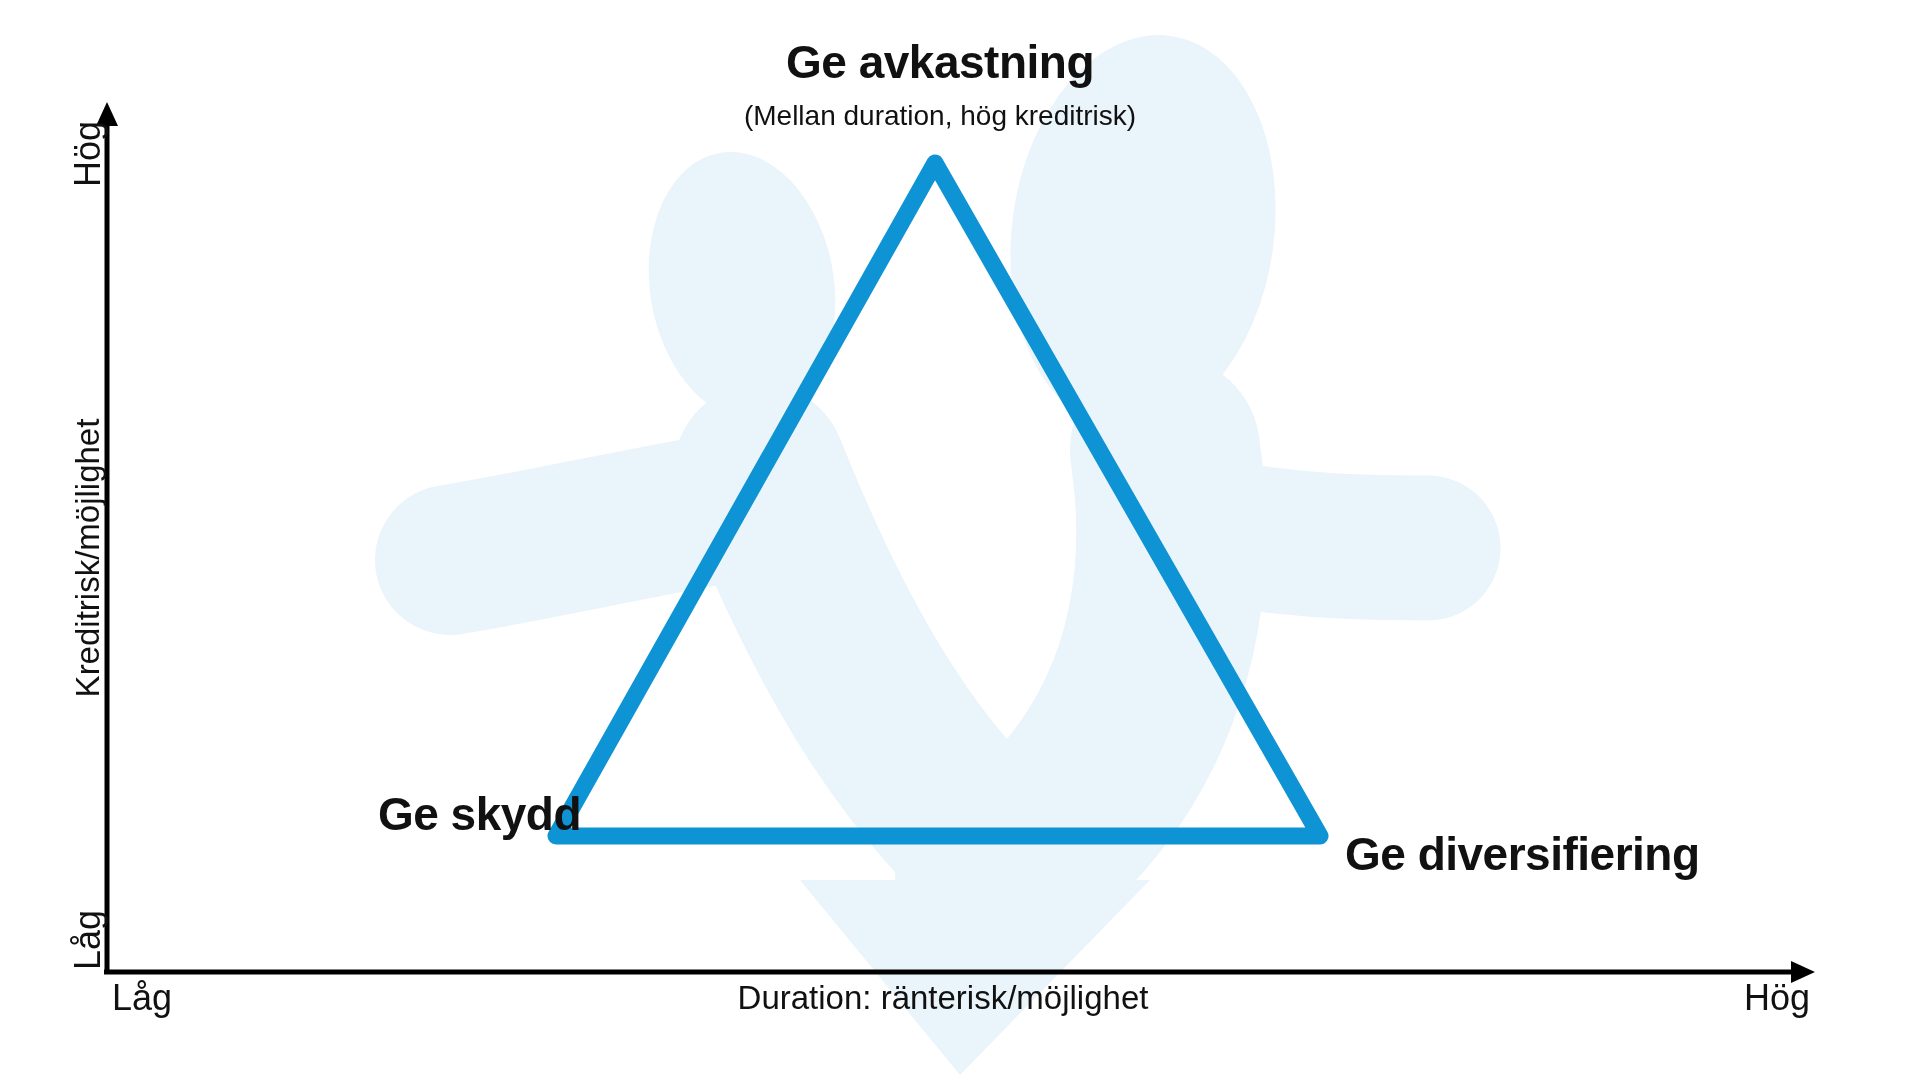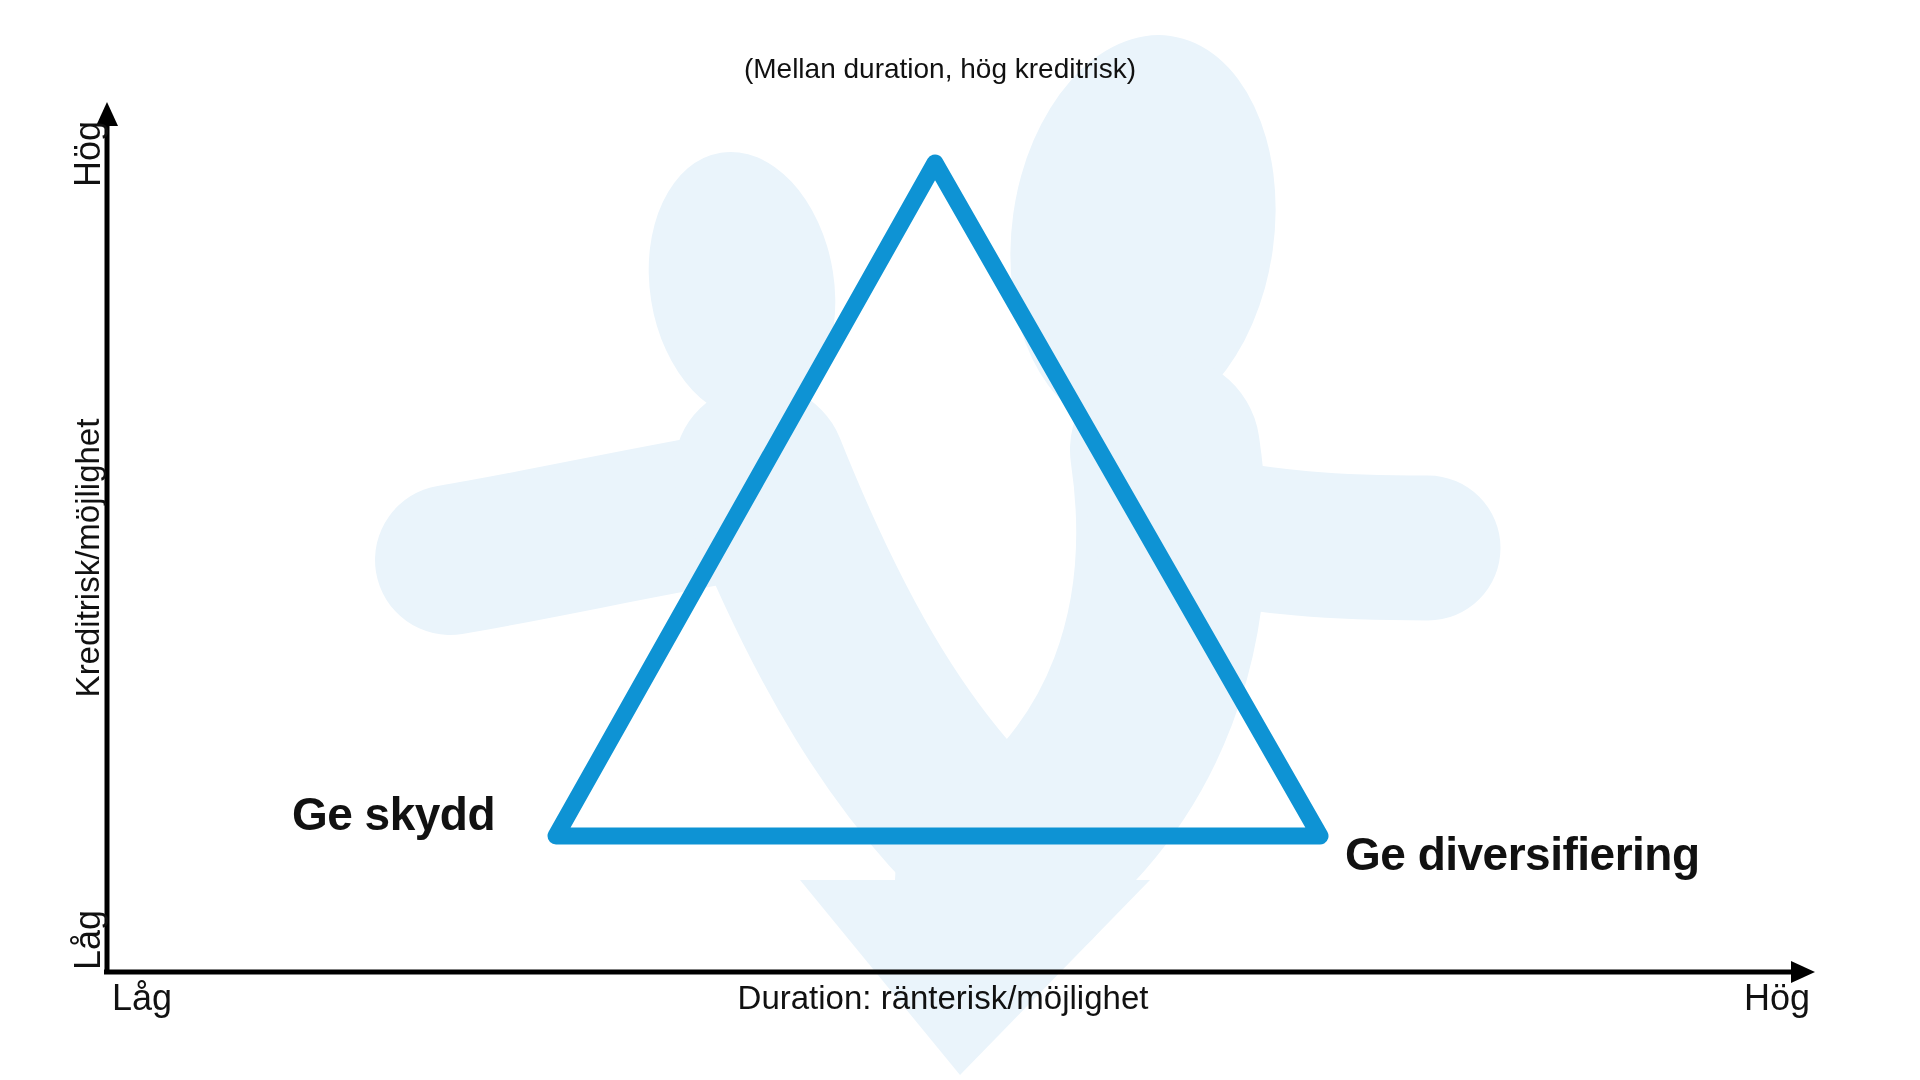--- a/index.html
+++ b/index.html
@@ -21,24 +21,24 @@
   .vertex-title {
     font-size: 46px;
     font-weight: 700;
     line-height: 1.15;
     letter-spacing: -0.5px;
   }
   .vertex-subtitle {
     font-size: 28px;
     font-weight: 400;
     line-height: 1.2;
-    margin-top: 16px;
+    margin-top: 10px;
   }
   .v-top  { left: 940px; top: 36px; transform: translateX(-50%); text-align: center; }
-  .v-left { right: 1425px; top: 788px; text-align: left; }
+  .v-left { right: 1339px; top: 788px; text-align: left; }
   .v-right{ left: 1345px; top: 828px; text-align: left; }
 
   .axis-label { font-size: 36px; line-height: 1.1; }
   .axis-title { font-size: 33px; line-height: 1.1; }
 
   .rot {
     transform: translate(-50%, -50%) rotate(-90deg);
     transform-origin: center center;
   }
   .y-max   { left: 88px; top: 154px; }
@@ -70,20 +70,21 @@
       <line x1="107" y1="974" x2="107" y2="118" stroke-width="5" stroke="#000000"></line>
       <line x1="104" y1="972" x2="1796" y2="972" stroke-width="5" stroke="#000000"></line>
       <path d="M 107 102 L 96 126 L 118 126 Z" fill="#000000"></path>
       <path d="M 1815 972 L 1791 961 L 1791 983 Z" fill="#000000"></path>
     </g>
 
     <path d="M 935 163 L 1320 836 L 556 836 Z" fill="none" stroke-width="17" stroke-linejoin="round" stroke-linecap="round" stroke="#0e93d4"></path>
   </svg>
 
   <div class="label v-top">
+    <div class="vertex-title">Ge avkastning</div>
     <div class="vertex-subtitle">(Mellan duration, hög kreditrisk)</div>
   </div>
 
   <div class="label v-left">
     <div class="vertex-title">Ge skydd</div>
   </div>
 
   <div class="label v-right">
     <div class="vertex-title">Ge diversifiering</div>
   </div>

